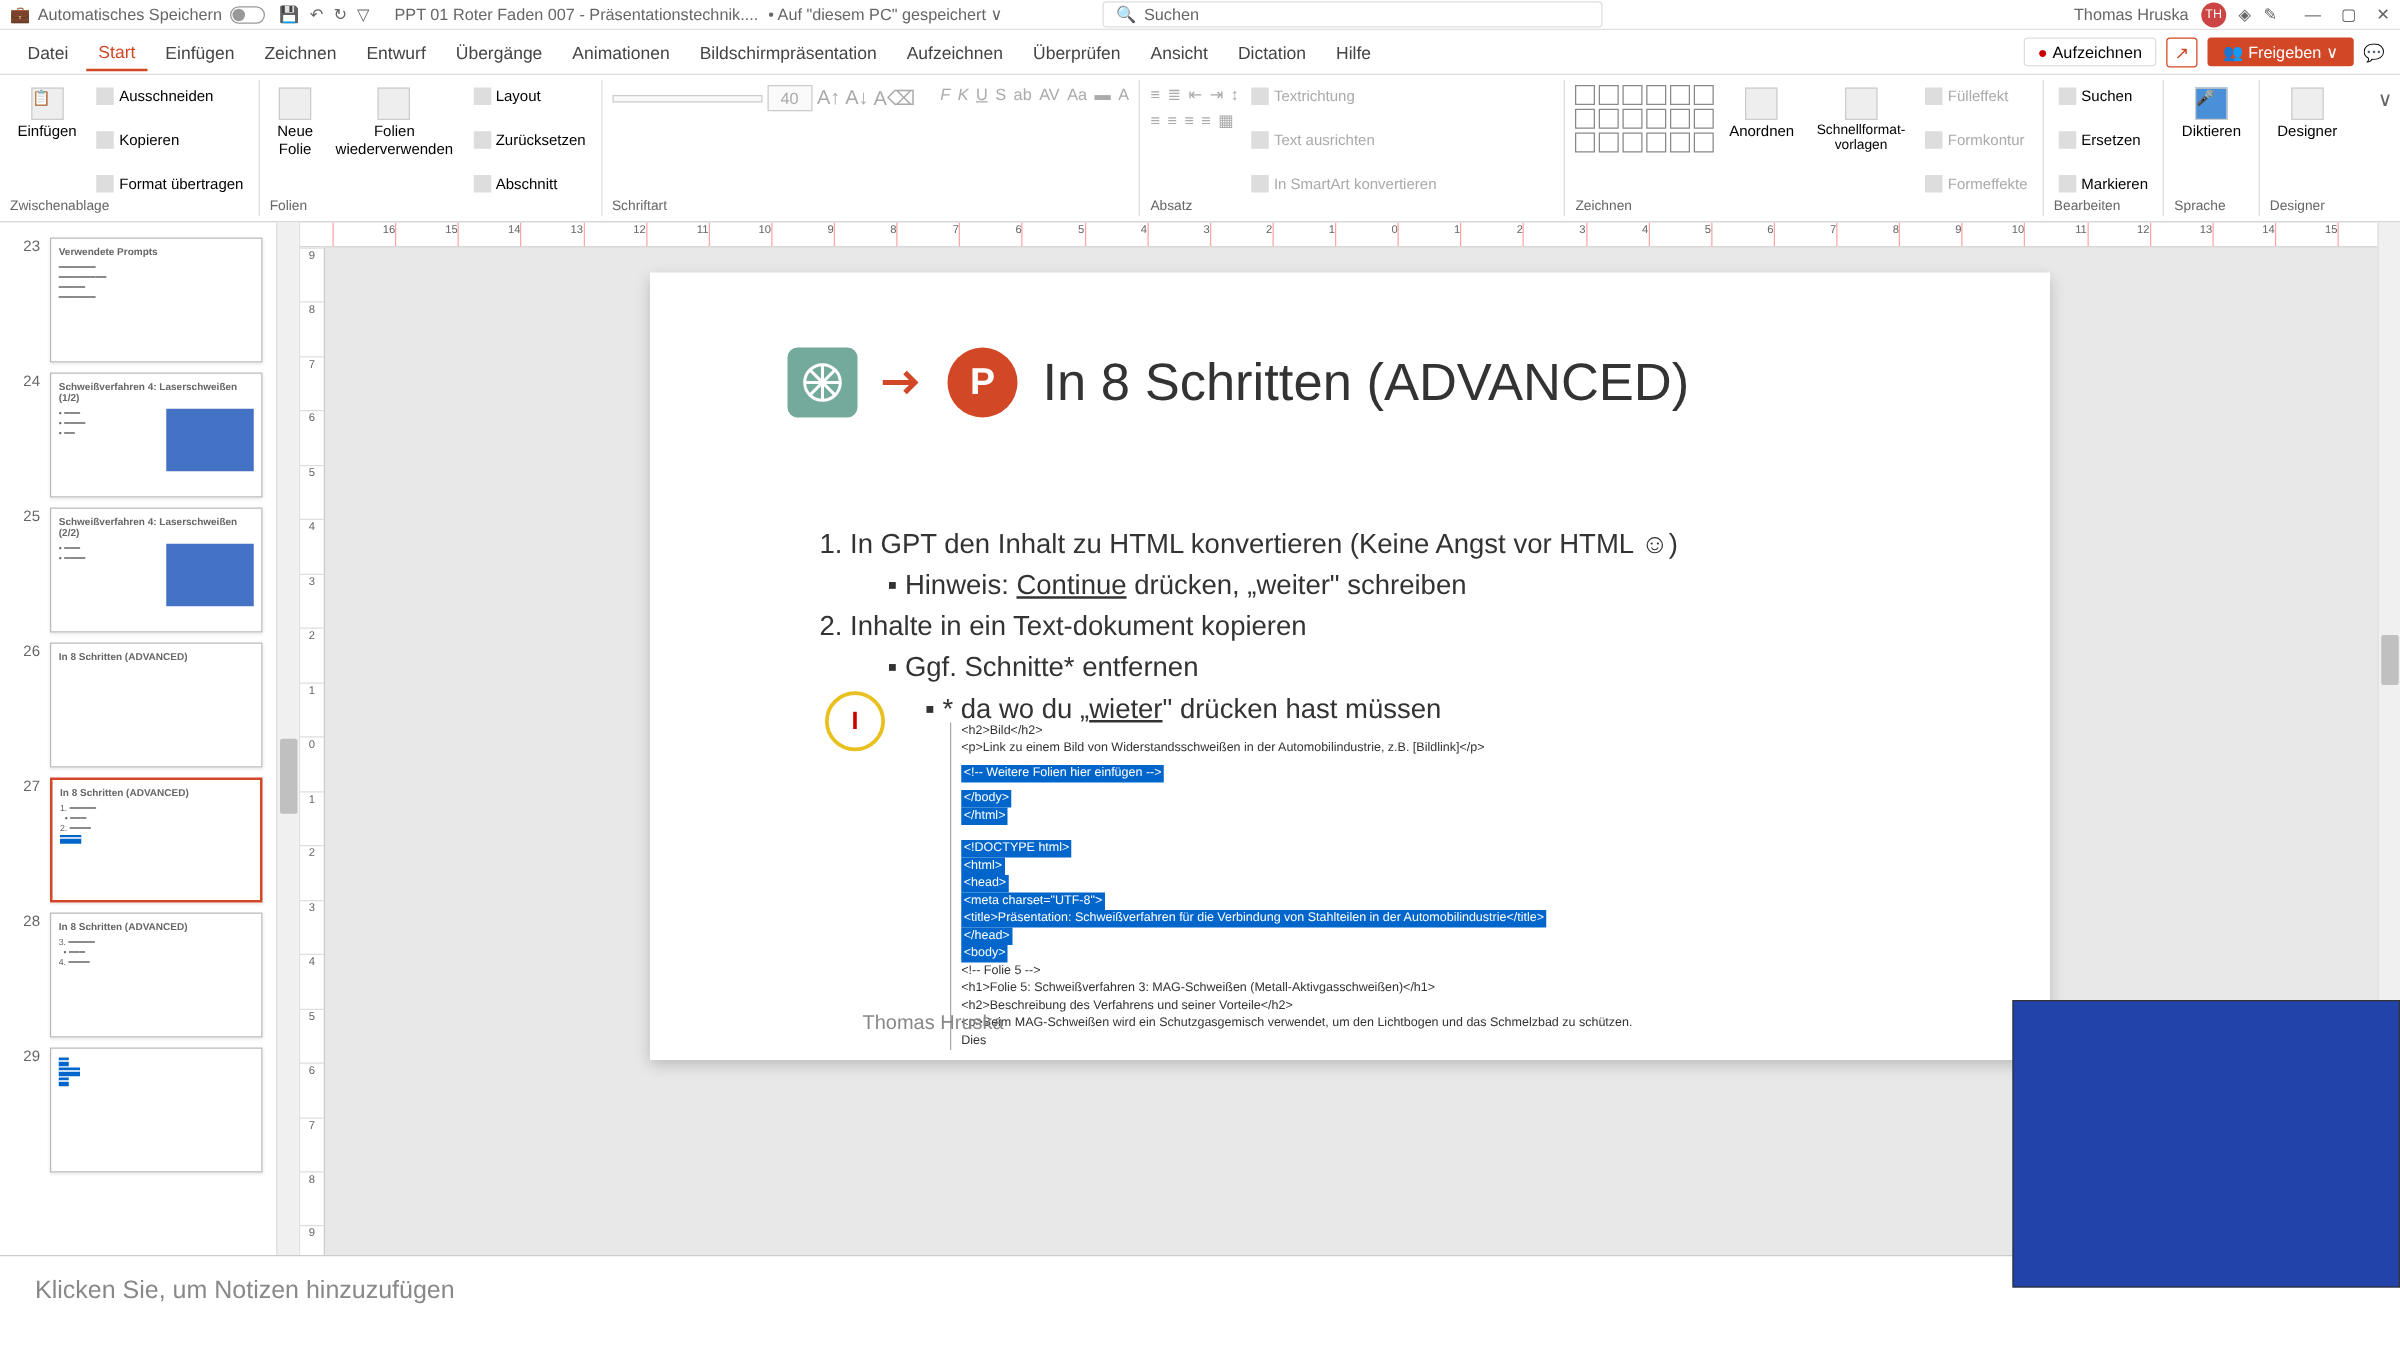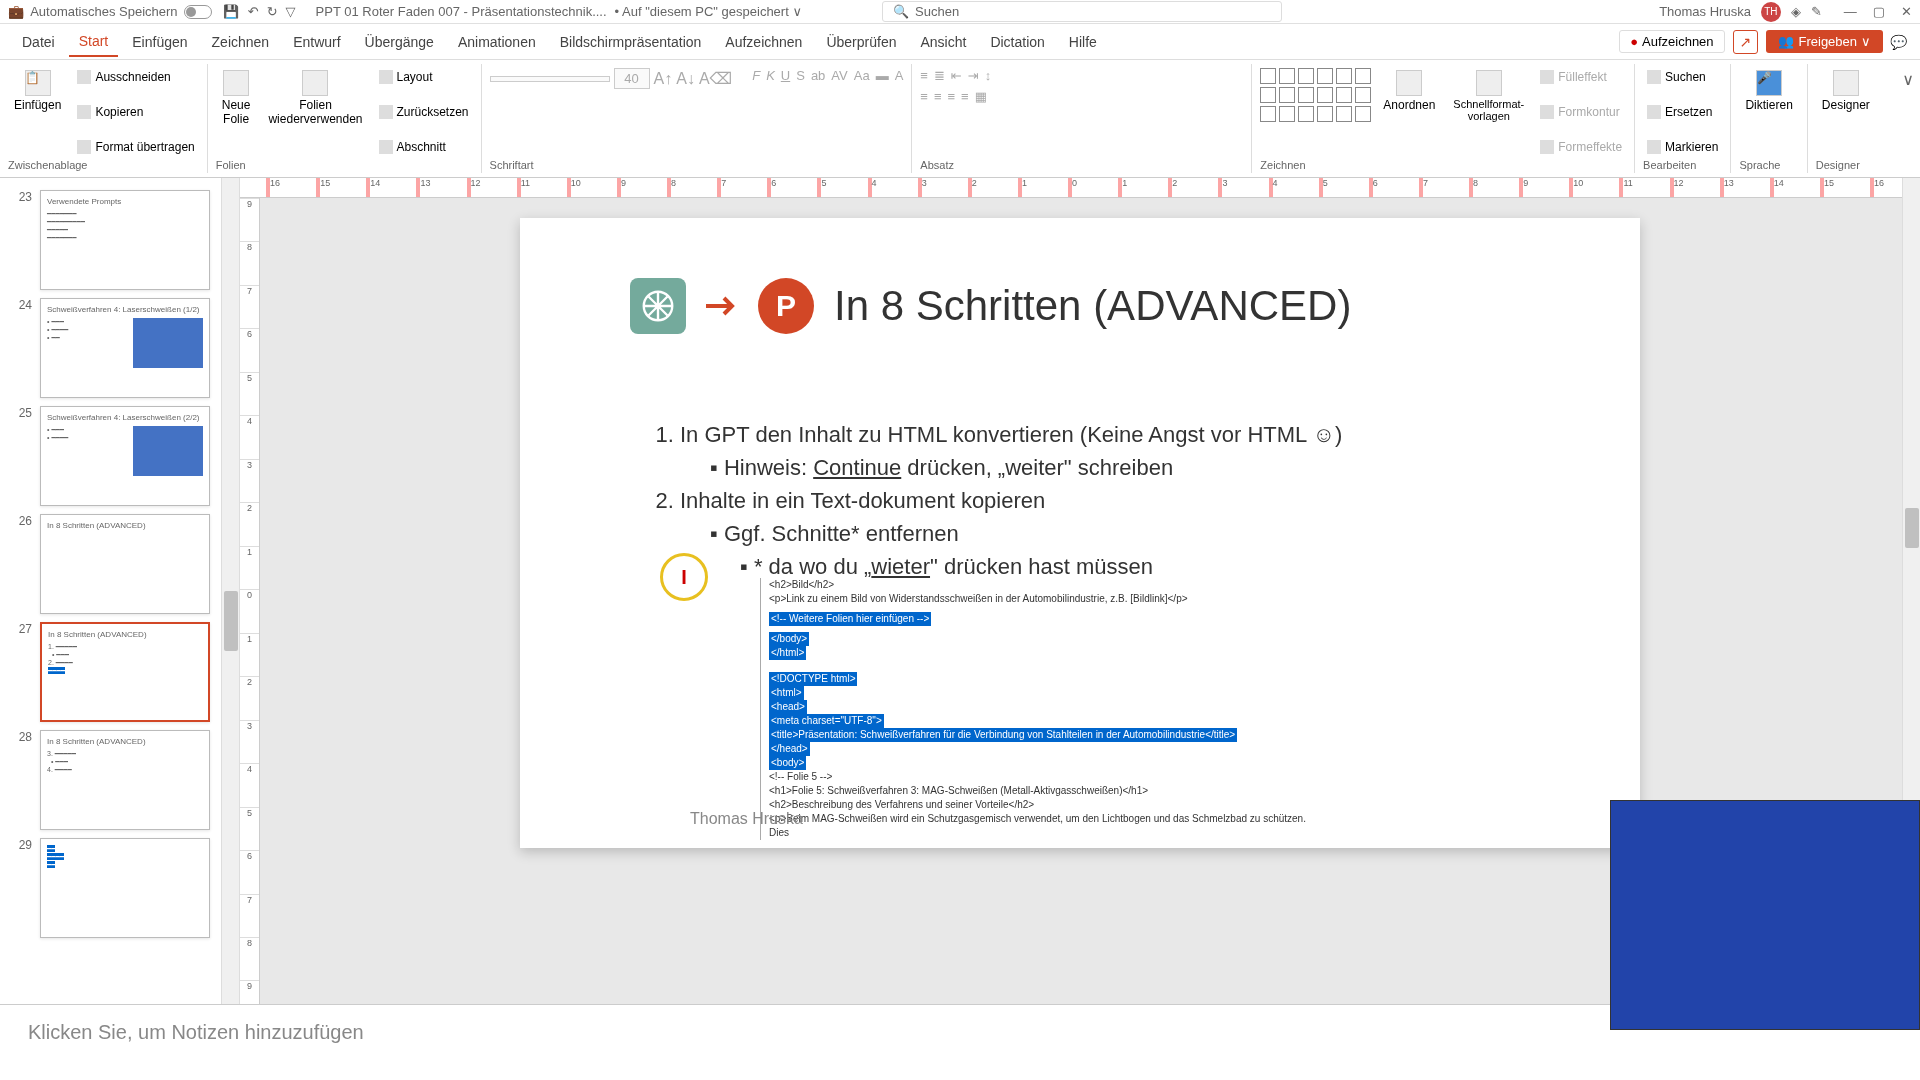--- a/index.html
+++ b/index.html
@@ -37,25 +37,25 @@
 .btn-row{display:flex;gap:6px;font-size:13px;color:#aaa}
 .btn-row span{cursor:pointer}
 .shapes-grid{display:grid;grid-template-columns:repeat(6,16px);gap:3px}
 .shapes-grid span{width:16px;height:16px;border:1px solid #888;background:#fff}
 .workspace{display:flex;height:calc(100% - 24px - 36px - 118px - 26px - 50px)}
 .thumbs{width:240px;background:#fff;overflow-y:auto;padding:8px 0;border-right:1px solid #ddd;position:relative}
 .thumb-item{display:flex;gap:8px;padding:4px 12px;align-items:flex-start}
 .thumb-num{font-size:12px;color:#666;width:20px;text-align:right}
 .thumb-slide{width:170px;height:100px;background:#fff;border:1px solid #bbb;box-shadow:0 1px 3px rgba(0,0,0,.1);padding:6px;font-size:7px;color:#666;overflow:hidden}
 .thumb-item.active .thumb-slide{border:2px solid #d24726}
-.thumb-slide .ttitle{font-size:8px;font-weight:normal;margin-bottom:4px}
+.thumb-slide .ttitle{font-size:8px;font-weight:bold;margin-bottom:4px}
 .thumb-slide .tblock{width:70px;height:50px;background:#4472c4;float:right}
 .canvas-area{flex:1;background:#e8e8e8;position:relative;overflow:hidden}
 .ruler-h{height:20px;background:#fff;display:flex;font-size:9px;color:#666;border-bottom:1px solid #ccc;padding-left:26px}
-.ruler-h span{flex:1;text-align:left;border-left:4px solid #fca5a5}
+.ruler-h span{flex:1;text-align:right;border-left:1px solid #fca5a5}
 .ruler-v{position:absolute;left:0;top:20px;width:20px;height:100%;background:#fff;border-right:1px solid #ccc;display:flex;flex-direction:column;font-size:9px;color:#666}
 .ruler-v span{flex:1;text-align:center;border-top:1px solid #ddd;writing-mode:horizontal-tb}
 .slide{position:absolute;left:280px;top:40px;width:1120px;height:630px;background:#fff;box-shadow:0 4px 12px rgba(0,0,0,.2)}
 .slide-title{position:absolute;top:60px;left:110px;display:flex;align-items:center;gap:20px}
 .gpt-logo{width:56px;height:56px;border-radius:8px;background:#74aa9c;display:flex;align-items:center;justify-content:center}
 .gpt-logo svg{width:38px;height:38px}
 .arrow{width:32px;height:32px;display:flex;align-items:center}
 .ppt-logo{width:56px;height:56px;border-radius:50%;background:#d24726;display:flex;align-items:center;justify-content:center;color:#fff;font-size:30px;font-weight:bold}
 .slide-title-text{font-size:42px;color:#333}
 .slide-body{position:absolute;top:200px;left:130px;width:900px;font-size:22px;color:#333;line-height:1.5}
@@ -223,20 +223,34 @@
           <span>⇥</span>
           <span>↕</span>
         </div>
         <div class="btn-row">
           <span>≡</span>
           <span>≡</span>
           <span>≡</span>
           <span>≡</span>
           <span>▦</span>
         </div>
+      </div>
+      <div class="vstack" style="color:#aaa">
+        <div class="rbtn-sm">
+            <span class="ico"></span>
+            <span>Textrichtung</span>
+          </div>
+        <div class="rbtn-sm">
+            <span class="ico"></span>
+            <span>Text ausrichten</span>
+          </div>
+        <div class="rbtn-sm">
+            <span class="ico"></span>
+            <span>In SmartArt konvertieren</span>
+          </div>
       </div>
     </div>
     <div class="rgroup-label">Absatz</div>
   </div>
   <div class="rgroup">
     <div class="rgroup-content">
       <div class="shapes-grid">
         <span></span>
           <span></span>
           <span></span>

